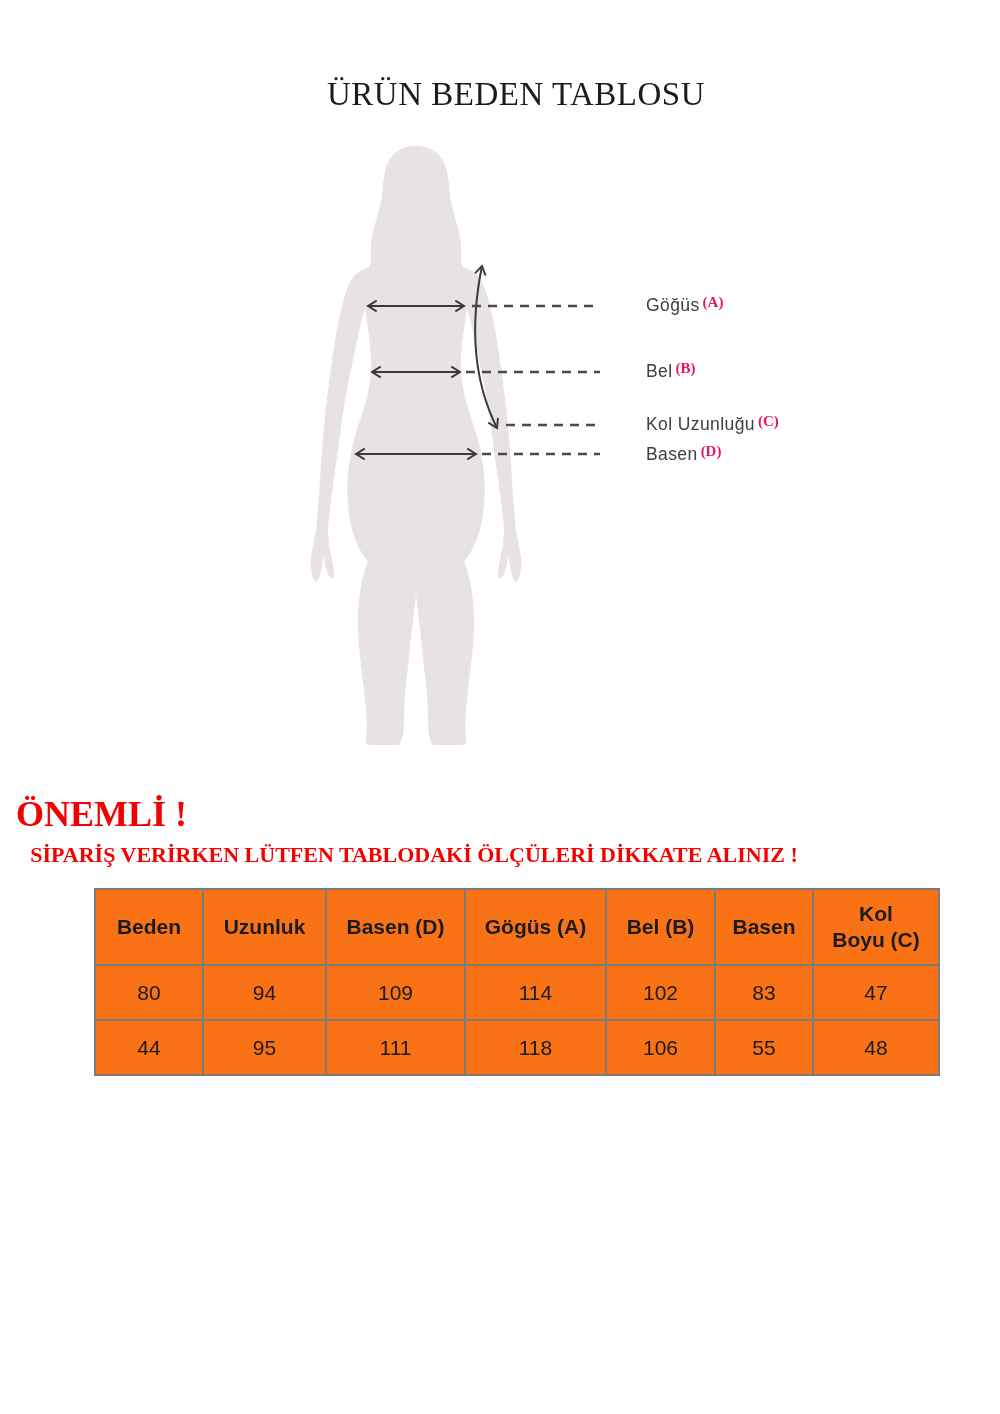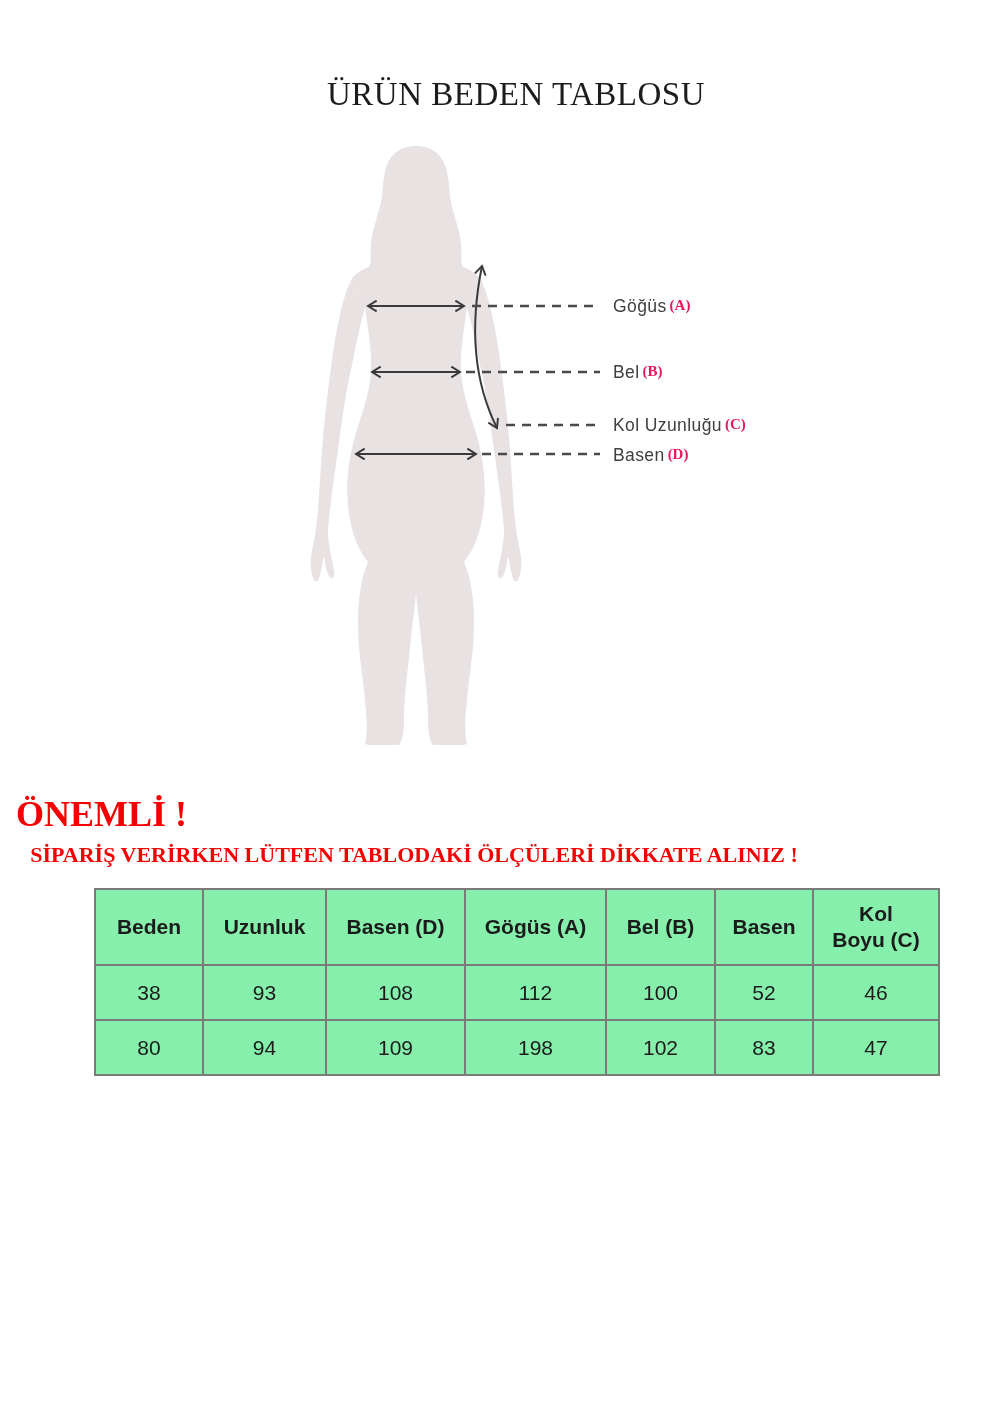--- a/index.html
+++ b/index.html
@@ -14,22 +14,22 @@
   .title{
     position:absolute;top:76px;left:0;width:1000px;
     margin:0;text-align:center;
     font-family:"Liberation Serif", serif;
     font-weight:400;font-size:33px;color:#1c1c1c;
     letter-spacing:0.5px;
   }
   .diagram{position:absolute;left:0;top:0;width:1000px;height:770px;}
   .diagram svg{position:absolute;left:280px;top:136px;}
   .m-label{
-    position:absolute;left:597px;height:22px;
-    display:flex;align-items:center;white-space:nowrap;
+    position:absolute;left:630px;height:22px;
+    display:flex;white-space:nowrap;
   }
   .m-name{
     font-family:"Liberation Sans", sans-serif;
     font-size:17.5px;color:#3f3f3f;letter-spacing:0.4px;
   }
   .m-letter{
     font-family:"Liberation Serif", serif;
     font-weight:700;font-size:15px;color:#e8175d;
     margin-left:3px;position:relative;top:-1px;
   }
@@ -42,21 +42,21 @@
   .notice-warning{
     position:absolute;top:842px;left:0;width:796px;
     text-align:center;
     font-family:"Liberation Serif", serif;
     font-weight:700;font-size:22px;color:#f40000;
     letter-spacing:0px;
   }
   table.size-table{
     position:absolute;left:78px;top:888px;
     width:844px;border-collapse:collapse;table-layout:fixed;
-    background:#86efac;
+    background:#f97316;
   }
   table.size-table th, table.size-table td{
     border:2px solid #7a7a7a;
     text-align:center;vertical-align:middle;
     color:#1b1b1b;padding:0;
   }
   table.size-table th{
     height:74px;
     font-family:"Liberation Sans", sans-serif;
     font-weight:700;font-size:21px;
@@ -206,33 +206,33 @@
         <th>Basen (D)</th>
         <th>Gögüs (A)</th>
         <th>Bel (B)</th>
         <th>Basen</th>
         <th>Kol
 Boyu (C)</th>
       </tr>
     </thead>
     <tbody>
       <tr>
-        <td>38</td>
-        <td>93</td>
-        <td>108</td>
-        <td>112</td>
-        <td>100</td>
-        <td>52</td>
-        <td>46</td>
-      </tr>
-      <tr>
         <td>80</td>
         <td>94</td>
         <td>109</td>
-        <td>198</td>
+        <td>114</td>
         <td>102</td>
         <td>83</td>
         <td>47</td>
       </tr>
+      <tr>
+        <td>44</td>
+        <td>95</td>
+        <td>111</td>
+        <td>118</td>
+        <td>106</td>
+        <td>55</td>
+        <td>48</td>
+      </tr>
     </tbody>
   </table>
 
 </div>
 
 </body></html>

